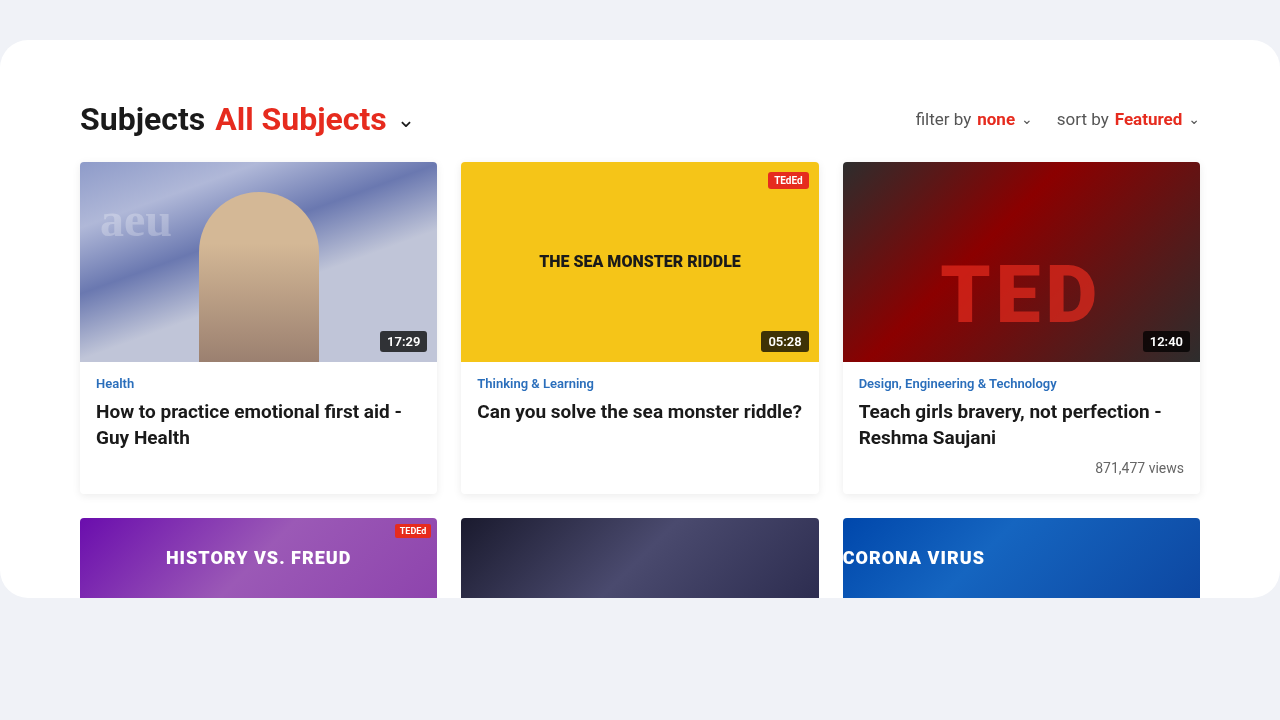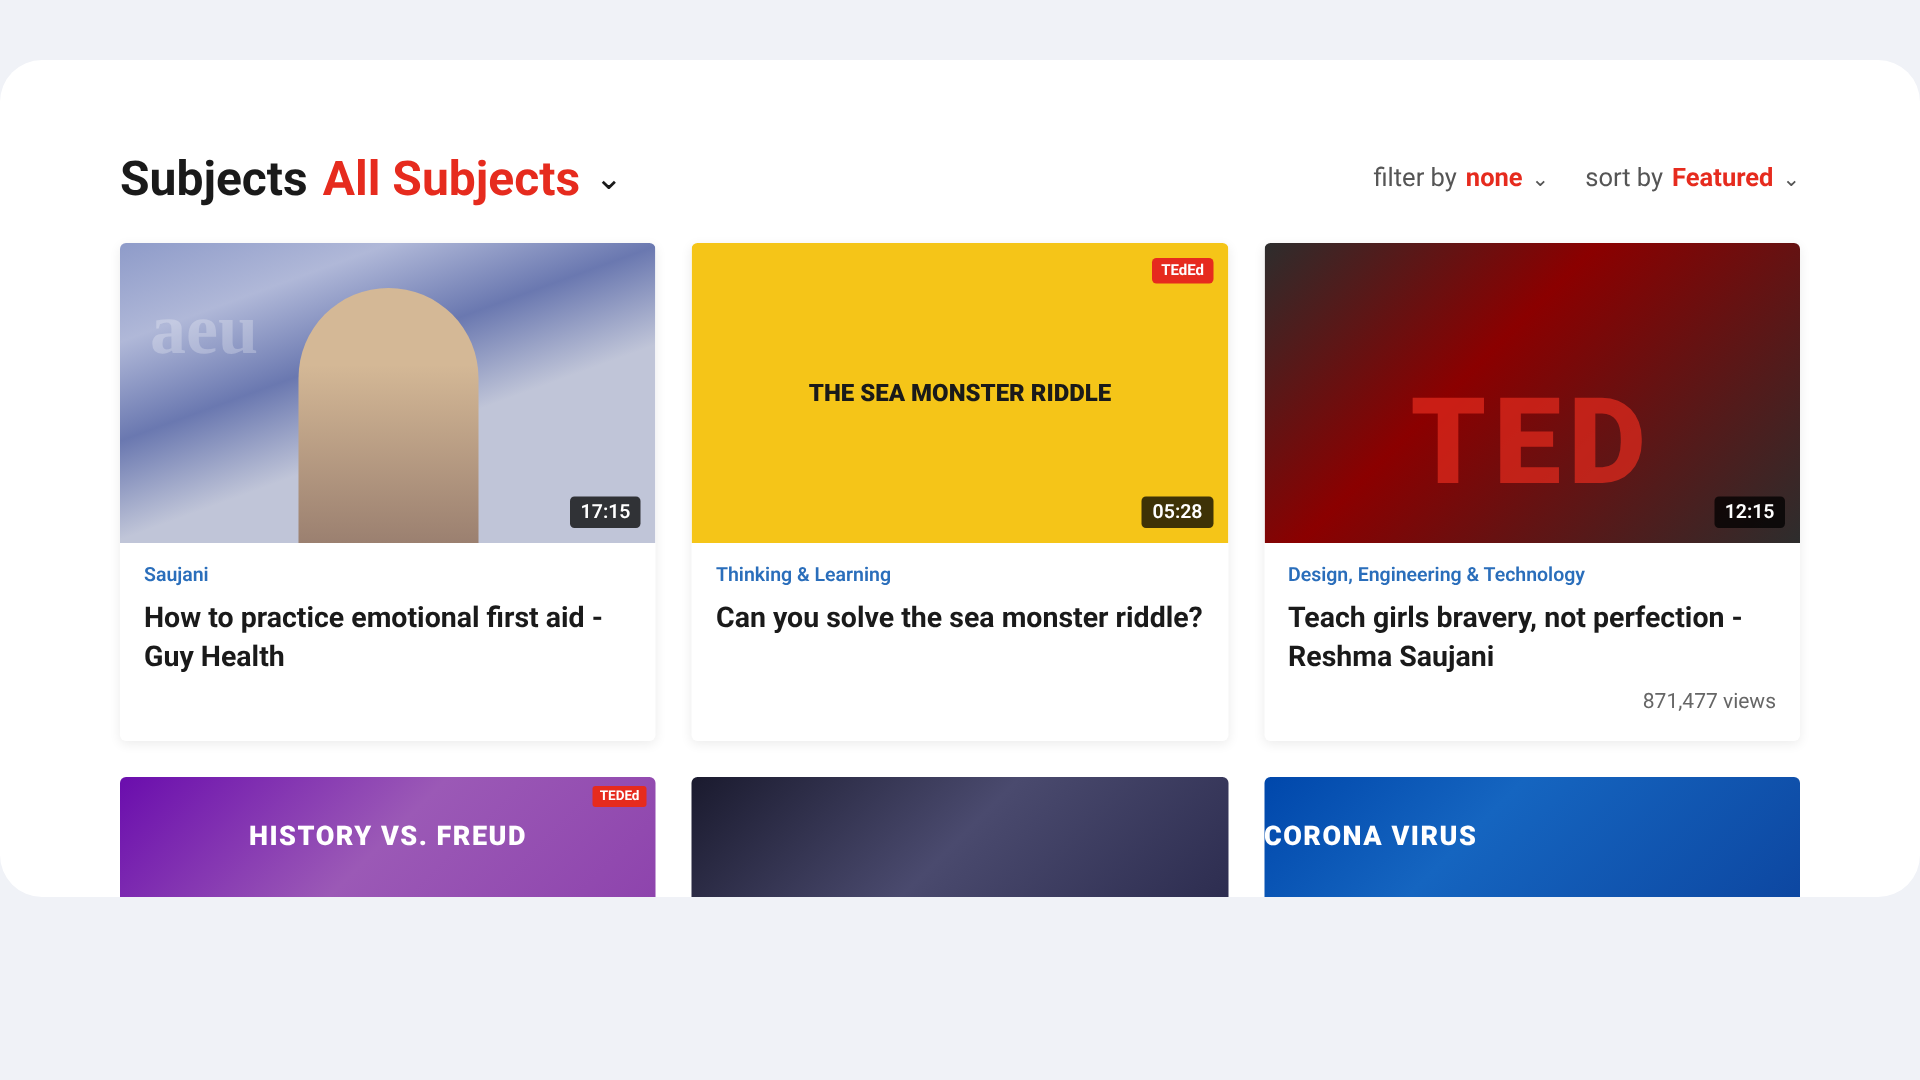--- a/index.html
+++ b/index.html
@@ -288,24 +288,24 @@
           <span class="control-chevron">⌄</span>
         </div>
       </div>
     </div>
 
     <div class="video-grid">
 
       <div class="video-card">
         <div class="video-thumbnail">
           <div class="thumb-person-health"></div>
-          <span class="duration-badge">17:15</span>
+          <span class="duration-badge">17:29</span>
         </div>
         <div class="video-info">
-          <div class="video-category">Saujani</div>
+          <div class="video-category">Health</div>
           <div class="video-title">How to practice emotional first aid - Guy Health</div>
         </div>
       </div>
 
       <div class="video-card">
         <div class="video-thumbnail">
           <div class="thumb-sea-monster">
             <span class="sea-monster-text">THE SEA MONSTER RIDDLE</span>
             <span class="thumb-ted-badge">TEdEd</span>
           </div>
@@ -313,21 +313,21 @@
         </div>
         <div class="video-info">
           <div class="video-category">Thinking &amp; Learning</div>
           <div class="video-title">Can you solve the sea monster riddle?</div>
         </div>
       </div>
 
       <div class="video-card">
         <div class="video-thumbnail">
           <div class="thumb-bravery"></div>
-          <span class="duration-badge">12:15</span>
+          <span class="duration-badge">12:40</span>
         </div>
         <div class="video-info">
           <div class="video-category">Design, Engineering &amp; Technology</div>
           <div class="video-title">Teach girls bravery, not perfection - Reshma Saujani</div>
           <div class="video-views">871,477 views</div>
         </div>
       </div>
     </div>
 
     <div class="bottom-row">

